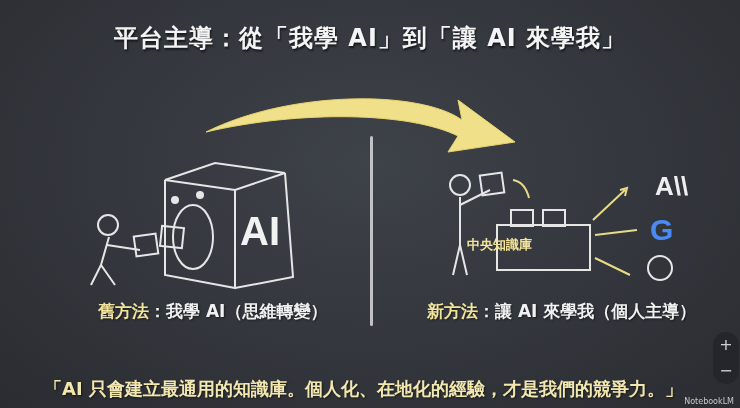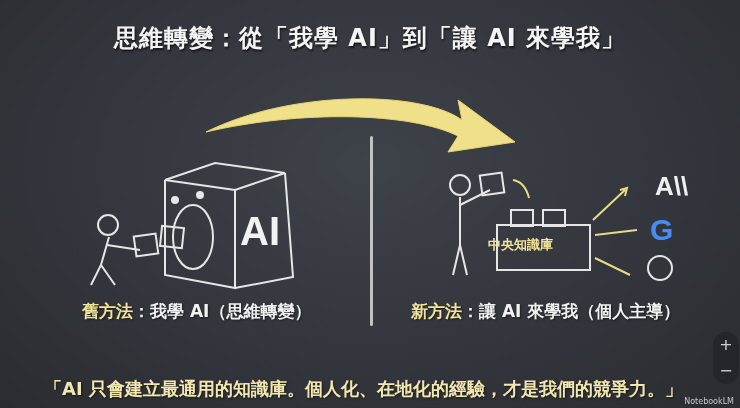--- a/index.html
+++ b/index.html
@@ -4,33 +4,33 @@
 <style>
   html,body{margin:0;padding:0;}
   body{width:740px;height:408px;overflow:hidden;position:relative;
     background:radial-gradient(ellipse at 50% 40%, #3e4249 0%, #33363c 55%, #2a2c31 100%);
     font-family:"DejaVu Sans","Liberation Sans",sans-serif;color:#f1f1f1;}
   .abs{position:absolute;}
   .title{left:0;right:0;top:22px;text-align:center;font-size:24px;font-weight:bold;
     color:#f4f4f4;letter-spacing:1px;text-shadow:1px 2px 2px rgba(0,0,0,.6);}
   .divider{left:370px;top:136px;width:3px;height:190px;background:#d9d9d9;border-radius:2px;opacity:.85;}
   .caption{top:300px;font-size:17px;font-weight:bold;white-space:nowrap;text-shadow:1px 1px 2px rgba(0,0,0,.5);}
-  .caption .hl{color:#f2e49a;}
+  .caption .hl{color:#f2e49a;margin-left:16px;}
   .quote{left:44px;top:357px;font-size:18px;font-weight:bold;color:#f3e7b0;white-space:nowrap;
     text-shadow:1px 1px 2px rgba(0,0,0,.5);margin-top:20px;}
   .zoom-ctrl{left:713px;top:332px;width:26px;height:52px;background:#24262b;border-radius:13px;
     display:flex;flex-direction:column;align-items:center;justify-content:space-around;}
   .zoom-ctrl span{color:#cfcfcf;font-size:16px;line-height:16px;cursor:pointer;}
   .brand{right:6px;bottom:2px;font-size:8px;color:#c8c8c8;margin-top:48px;}
-  .kb-label{left:488px;top:236px;font-size:13px;font-weight:bold;color:#f2e49a;font-family:Liberation Serif, serif;}
+  .kb-label{left:467px;top:236px;font-size:13px;font-weight:bold;color:#f2e49a;font-family:Liberation Serif, serif;}
 </style>
 </head>
 <body>
 
-<div class="abs title">思維轉變：從「我學 AI」到「讓 AI 來學我」</div>
+<div class="abs title">平台主導：從「我學 AI」到「讓 AI 來學我」</div>
 
 <svg class="abs" style="left:200px;top:80px" width="320" height="80" viewBox="0 0 320 80">
   <path d="M6,52 C90,10 220,10 262,40 L258,20 L315,62 L248,72 L258,56 C210,32 100,30 6,52 Z" fill="#f0e08a" stroke="#e6d26e" stroke-width="1"></path>
 </svg>
 
 <div class="abs divider"></div>
 
 <svg class="abs" style="left:85px;top:145px" width="235" height="150" viewBox="0 0 235 150">
   <g stroke="#e6e6e6" stroke-width="2" fill="none">
 

